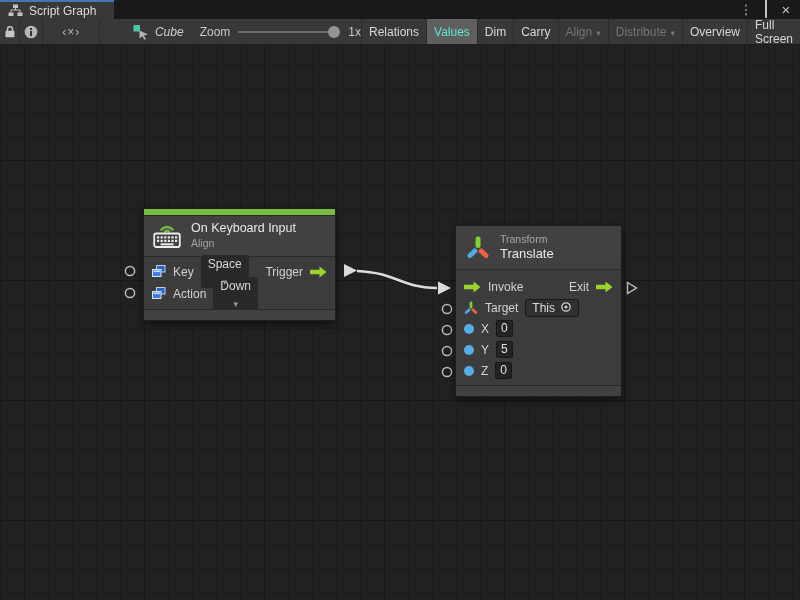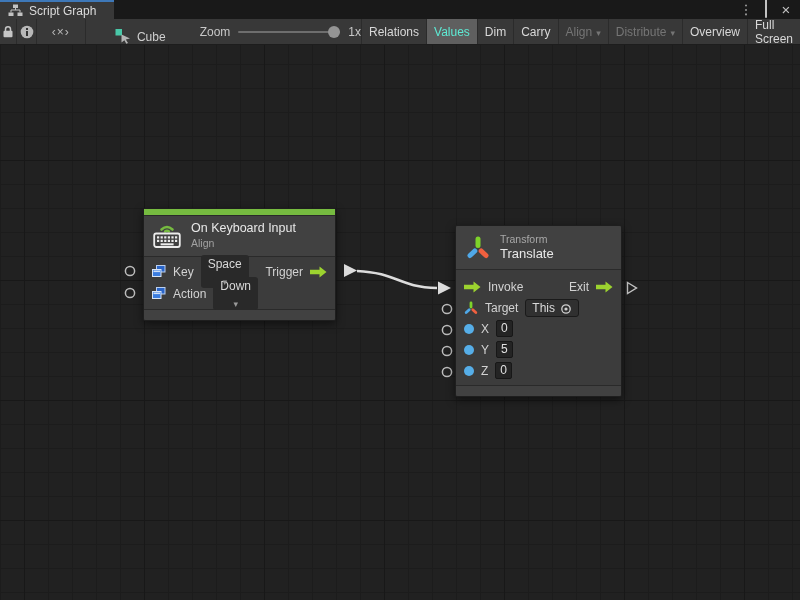--- a/index.html
+++ b/index.html
@@ -11,22 +11,22 @@
   .tabbar { position:absolute; top:0; left:0; width:800px; height:19px; background:#191919; display:flex; align-items:stretch; }
   .tab { display:flex; align-items:center; gap:6px; width:114px; background:#383838; border-top:2px solid #3e78b8; padding:0 8px; font-size:12px; color:#dcdcdc; }
   .winctl { margin-left:auto; display:flex; align-items:center; gap:4px; padding-right:6px; color:#c2c2c2; }
   .winctl .glyph { width:16px; text-align:center; font-size:13px; line-height:17px; cursor:default; }
   .maxbox { width:11px; height:9px; border:1px solid #c2c2c2; border-top:3px solid #c2c2c2; border-radius:1px; }
 
   
   .toolbar { position:absolute; top:19px; left:0; width:800px; height:26px; background:#383838; border-bottom:1px solid #1d1d1d; display:flex; align-items:stretch; font-size:12px; }
   .tcell { display:flex; align-items:center; justify-content:center; border-right:1px solid #2b2b2b; }
   .tcell.noborder { border-right:none; }
-  .cubegrp { display:flex; align-items:flex-end; gap:6px; padding-left:10px; }
-  .zoomgrp { display:flex; align-items:center; gap:8px; margin-left:34px; color:#c8c8c8; }
+  .cubegrp { display:flex; align-items:center; gap:6px; padding-left:10px;font-style:italic; }
+  .zoomgrp { display:flex; align-items:center; gap:8px; margin-left:16px; color:#c8c8c8; }
   .slider-track { position:relative; width:102px; height:2px; background:#6e6e6e; border-radius:1px; }
   .slider-handle { position:absolute; right:0px; top:-5px; width:12px; height:12px; border-radius:50%; background:#949494; }
   .btngrp { margin-left:auto; display:flex; align-items:stretch; }
   .tbtn { display:flex; align-items:center; gap:4px; padding:0 7px; border-left:1px solid #2b2b2b; color:#d8d8d8; cursor:default; }
   .tbtn.active { background:#5f5f5f; color:#5eead4; }
   .tbtn.disabled { color:#757575; }
   .caret { font-size:9px; transform:translateY(1px); }
 
   
   .canvas { position:absolute; top:45px; left:0; width:800px; height:555px;
@@ -59,21 +59,21 @@
   .node-kb .nrow { height:22px; }
   .node-kb .nbody { padding:4px 0; }
   .node-tr { left:455px; top:180px; width:167px; }
   .node-tr .nrow { height:21px; }
   .node-tr .nbody { padding:6px 0 4px 0; }
   .node-tr .nheader { padding:7px 10px 7px 9px; }
 
   .dropdown { display:inline-flex; align-items:center; gap:5px; background:#292929; border-radius:3px; padding:2px 7px; font-size:12px; color:#d8d8d8; cursor:default;flex-direction:column; }
   .dropdown .caret { color:#9a9a9a; }
   .vfield { background:#242424; border:1px solid #171717; border-radius:2px; min-width:16px; height:17px; line-height:15px; text-align:center; padding:0 4px; font-size:12px; color:#e0e0e0; }
-  .thischip { display:inline-flex; align-items:flex-end; gap:5px; background:#303030; border:1px solid #1a1a1a; border-radius:3px; padding:1px 6px; font-size:12px; color:#dadada; }
+  .thischip { display:inline-flex; align-items:flex-start; gap:5px; background:#303030; border:1px solid #1a1a1a; border-radius:3px; padding:1px 6px; font-size:12px; color:#dadada; }
   .bluedot { width:10px; height:10px; border-radius:50%; background:#56aee8; flex:none; }
   .icon { flex:none; display:inline-flex; }
 </style>
 </head>
 <body>
 
 <div class="app">
 
   <div class="tabbar">
     <div class="tab">

